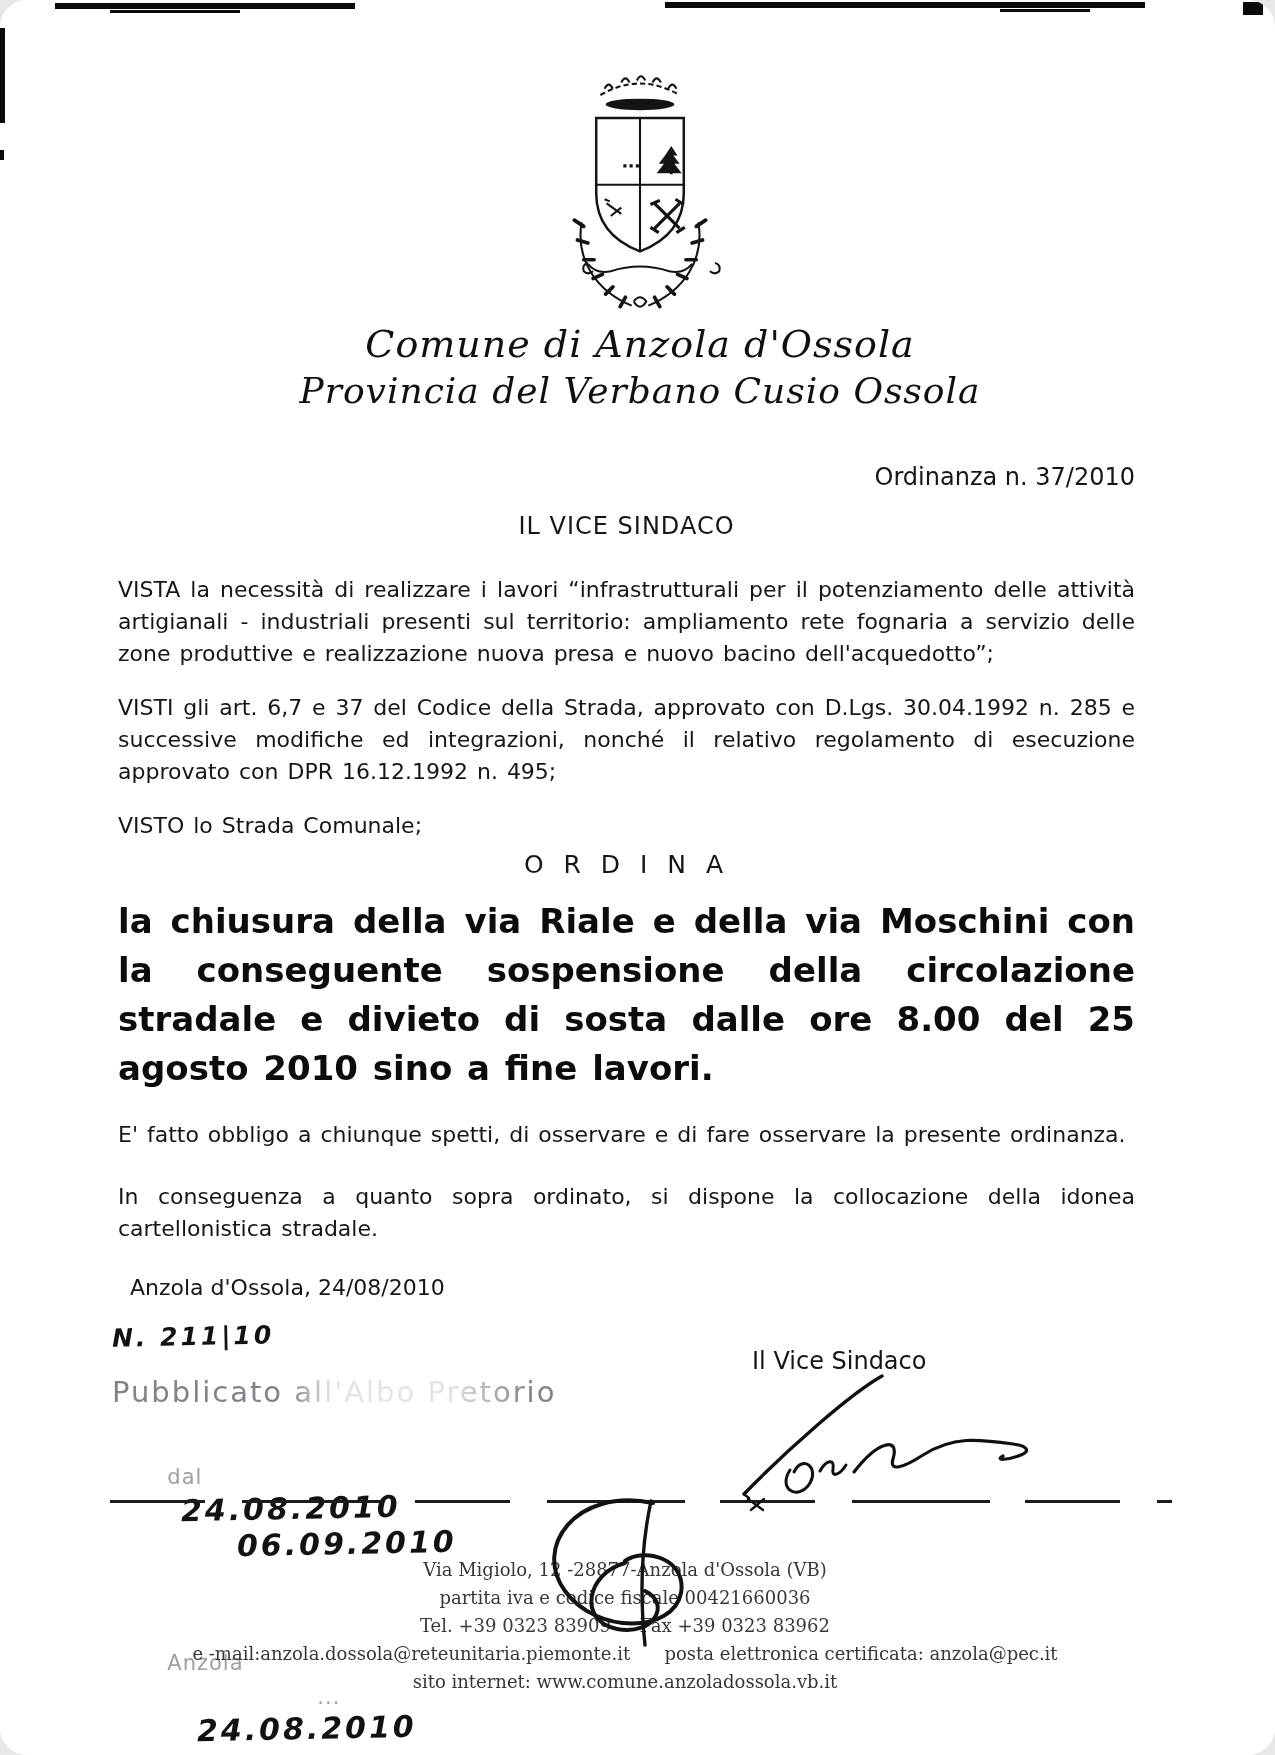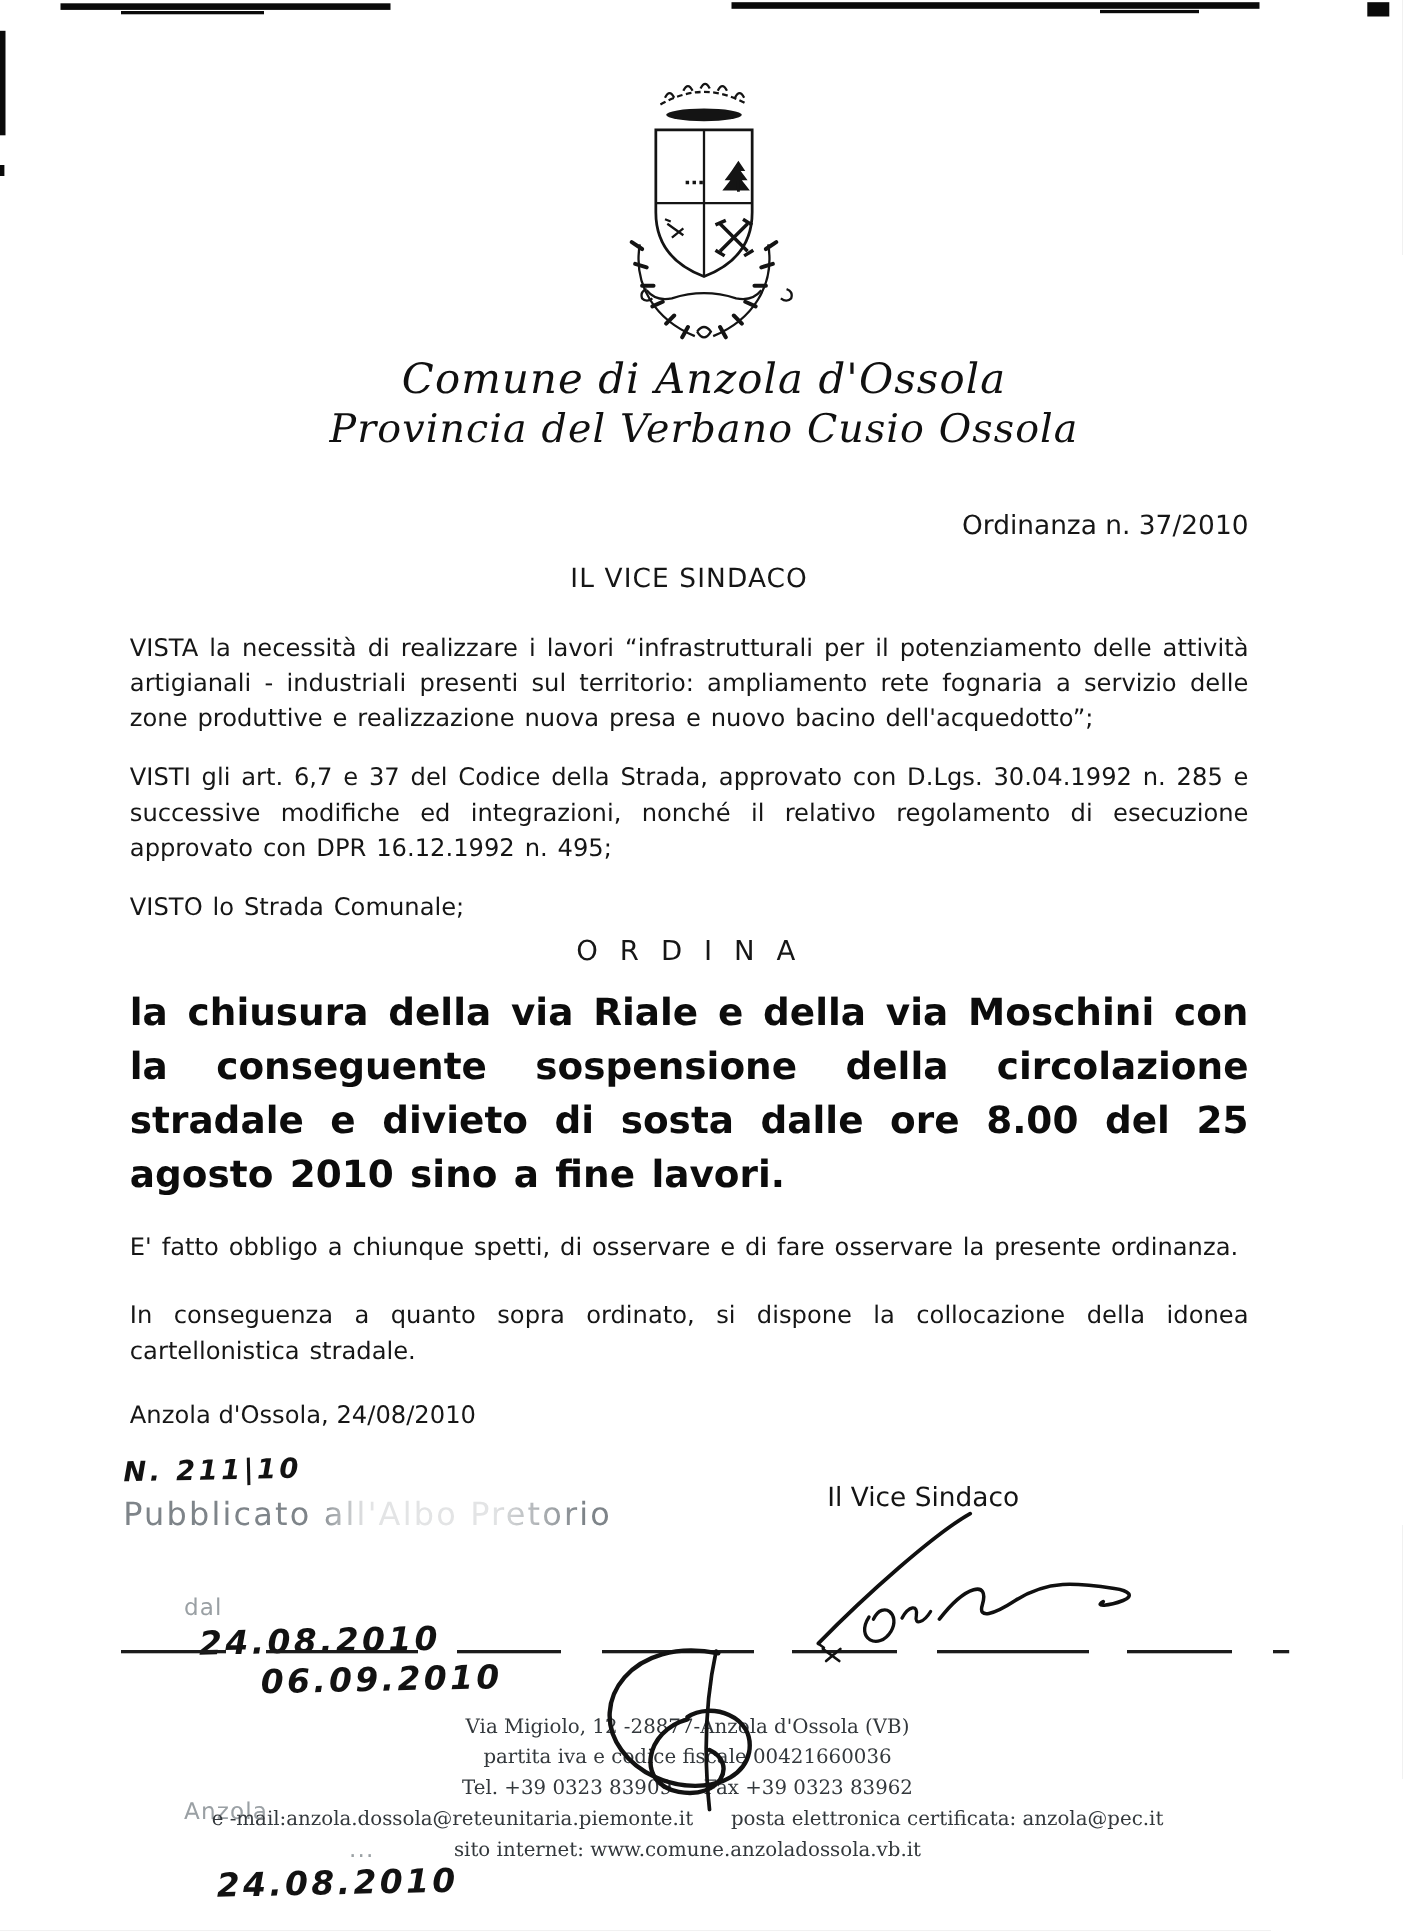--- a/index.html
+++ b/index.html
@@ -1,19 +1,20 @@
 <!DOCTYPE html>
 <html><head>
 <meta charset="utf-8">
 <style>
   html,body{margin:0;padding:0;background:#e8e8e8;}
   .page{
     position:relative; width:1275px; height:1755px; margin:0 auto;
     background:#ffffff; overflow:hidden; color:#161616;
     font-family:"DejaVu Sans", sans-serif;
+    border-radius:27px;
   }
   
   .artifact{position:absolute; background:#0a0a0a;}
   
   .crest{position:absolute; left:530px; top:70px; width:220px; height:245px;}
   .crest svg{width:100%; height:100%;}
   
   .hdr{
     position:absolute; left:140px; width:1000px; text-align:center;
     font-family:"DejaVu Serif", serif; font-style:italic; color:#101010;
@@ -31,30 +32,30 @@
   }
   .visto{margin-bottom:8px;}
   .ordina{
     text-align:center; font-size:25px; letter-spacing:6px; margin:0 0 18px 0;
   }
   .order{
     font-weight:700; font-size:34px; line-height:49px; text-align:justify;
     word-spacing:3px; margin:0 0 26px 0; color:#0c0c0c;
   }
   .after-p{margin-bottom:30px;}
-  .place-date{font-size:22px; margin:6px 0 0 0;}
+  .place-date{font-size:22px; margin:6px 0 0 12px;}
   
   .stamp{position:absolute; left:112px; top:1322px; width:580px;}
   .hand{
     font-style:italic; font-weight:600; letter-spacing:3px; color:#121212;
     transform:rotate(-1.2deg); display:inline-block;
   }
   .reg-num{font-size:25px;}
   .stamp-line{
-    margin-top:8px; font-size:29px; color:#7e8489; letter-spacing:2px;
+    margin-top:24px; font-size:29px; color:#7e8489; letter-spacing:2px;
     filter:blur(0.4px);
     -webkit-mask-image:linear-gradient(90deg,#000 0 30%,rgba(0,0,0,.22) 38% 58%,#000 72%);
     mask-image:linear-gradient(90deg,#000 0 30%,rgba(0,0,0,.22) 38% 58%,#000 72%);
   }
   .stamp-row{margin-top:14px; font-size:29px; white-space:pre-wrap;}
   .faint{color:#9aa0a4; font-size:21px; filter:blur(0.5px); letter-spacing:1px;}
   .hand-date{font-size:30px;}
   
   .sig{position:absolute; left:752px; top:1344px; width:360px;}
   .sig-role,.sig-name{font-size:24px; line-height:34px; color:#141414;}

